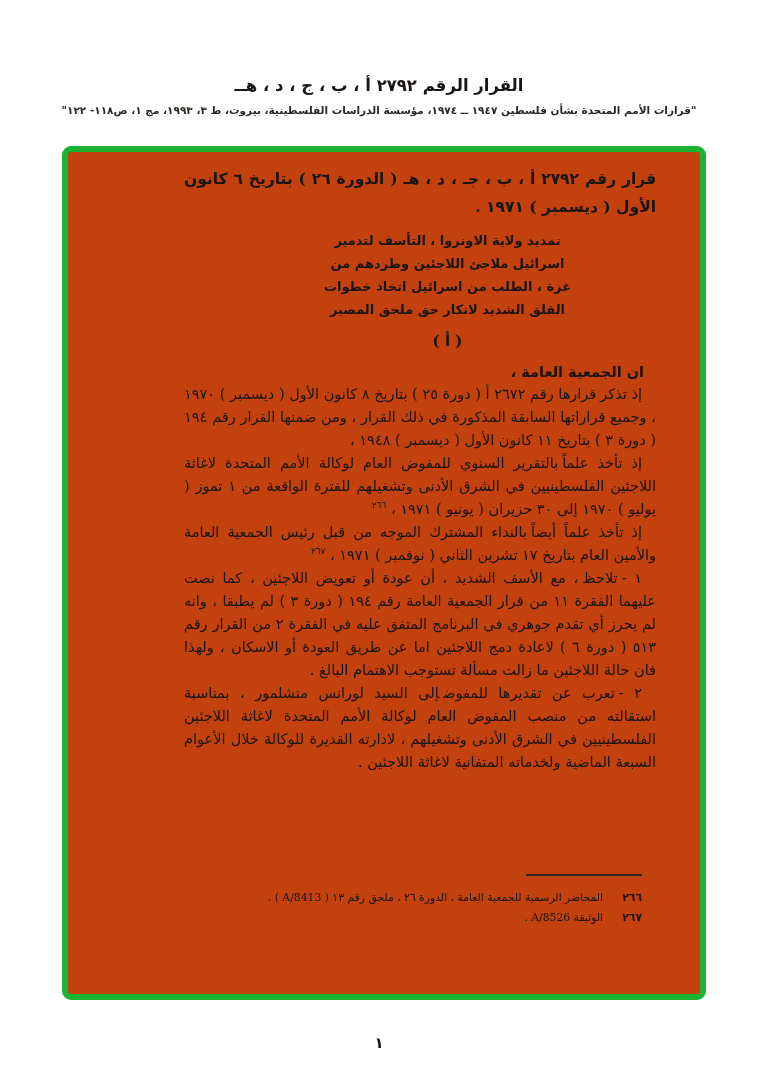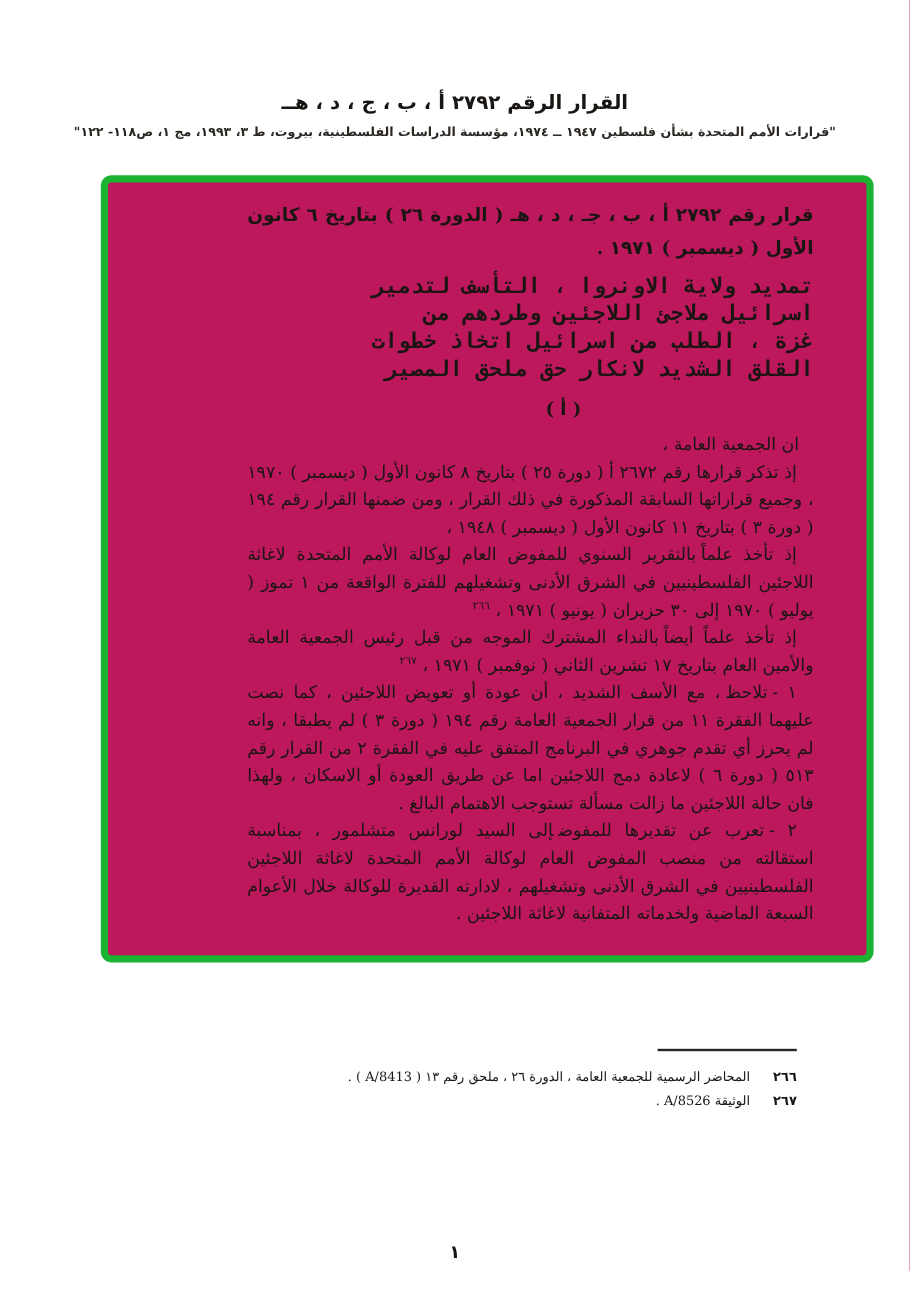--- a/index.html
+++ b/index.html
@@ -9,37 +9,36 @@
     font-family:"DejaVu Serif","DejaVu Sans",serif;
     overflow:hidden;
   }
   
   .page-header{position:absolute;top:76px;left:0;width:758px;text-align:center;direction:rtl;}
   .page-header .doc-ref-title{font-size:16.5px;font-weight:700;letter-spacing:.3px;}
   .page-header .doc-source{font-size:10.5px;font-weight:700;margin-top:9px;color:#2a2username:#2a2622;}
   .page-header .doc-source{color:#2b2723;}
   
   .doc-frame{
-    position:absolute;left:62px;top:146px;width:644px;height:656px;
+    position:absolute;left:62px;top:146px;width:644px;height:854px;
     box-sizing:border-box;border:6px solid #1cb232;border-radius:9px;
-    background:#be185d;
-    margin-left:22px;
+    background:#c2410c;
   }
   .doc-content{
     position:absolute;top:0;left:0;right:0;bottom:0;
     padding:13px 44px 0 116px;box-sizing:border-box;
     direction:rtl;text-align:justify;
     font-size:14.5px;line-height:23px;
   }
   .intro-par{font-weight:700;font-size:15.5px;line-height:28px;margin:0;}
-  .res-title{font-weight:700;font-size:18px;line-height:23px;
-    padding-left:55px;margin-top:8px;font-family:Liberation Mono, monospace;}
+  .res-title{font-weight:700;font-size:13px;line-height:23px;text-align:center;
+    padding-left:55px;margin-top:8px;}
   .section-marker{text-align:center;padding-left:55px;font-size:15px;font-weight:700;
     margin-top:9px;margin-bottom:7px;}
-  .preamble-heading{font-weight:400;margin:0;text-indent:12px;}
+  .preamble-heading{font-weight:700;margin:0;text-indent:12px;}
   .para{margin:0;text-indent:14px;}
   .para .lead{font-weight:400;margin-inline-end:4px;}
   .para .num{margin-inline-end:4px;}
   .para sup{font-size:9px;line-height:0;}
   
   .footnotes{position:absolute;top:722px;right:44px;left:56px;direction:rtl;}
   .fn-separator{width:116px;height:2px;background:#2a2622;margin:0 14px 12px 0;}
   .fn-row{display:flex;gap:15px;font-size:10.8px;line-height:20px;
     padding-right:14px;text-align:right;}
   .fn-num{font-weight:700;flex:0 0 24px;}

